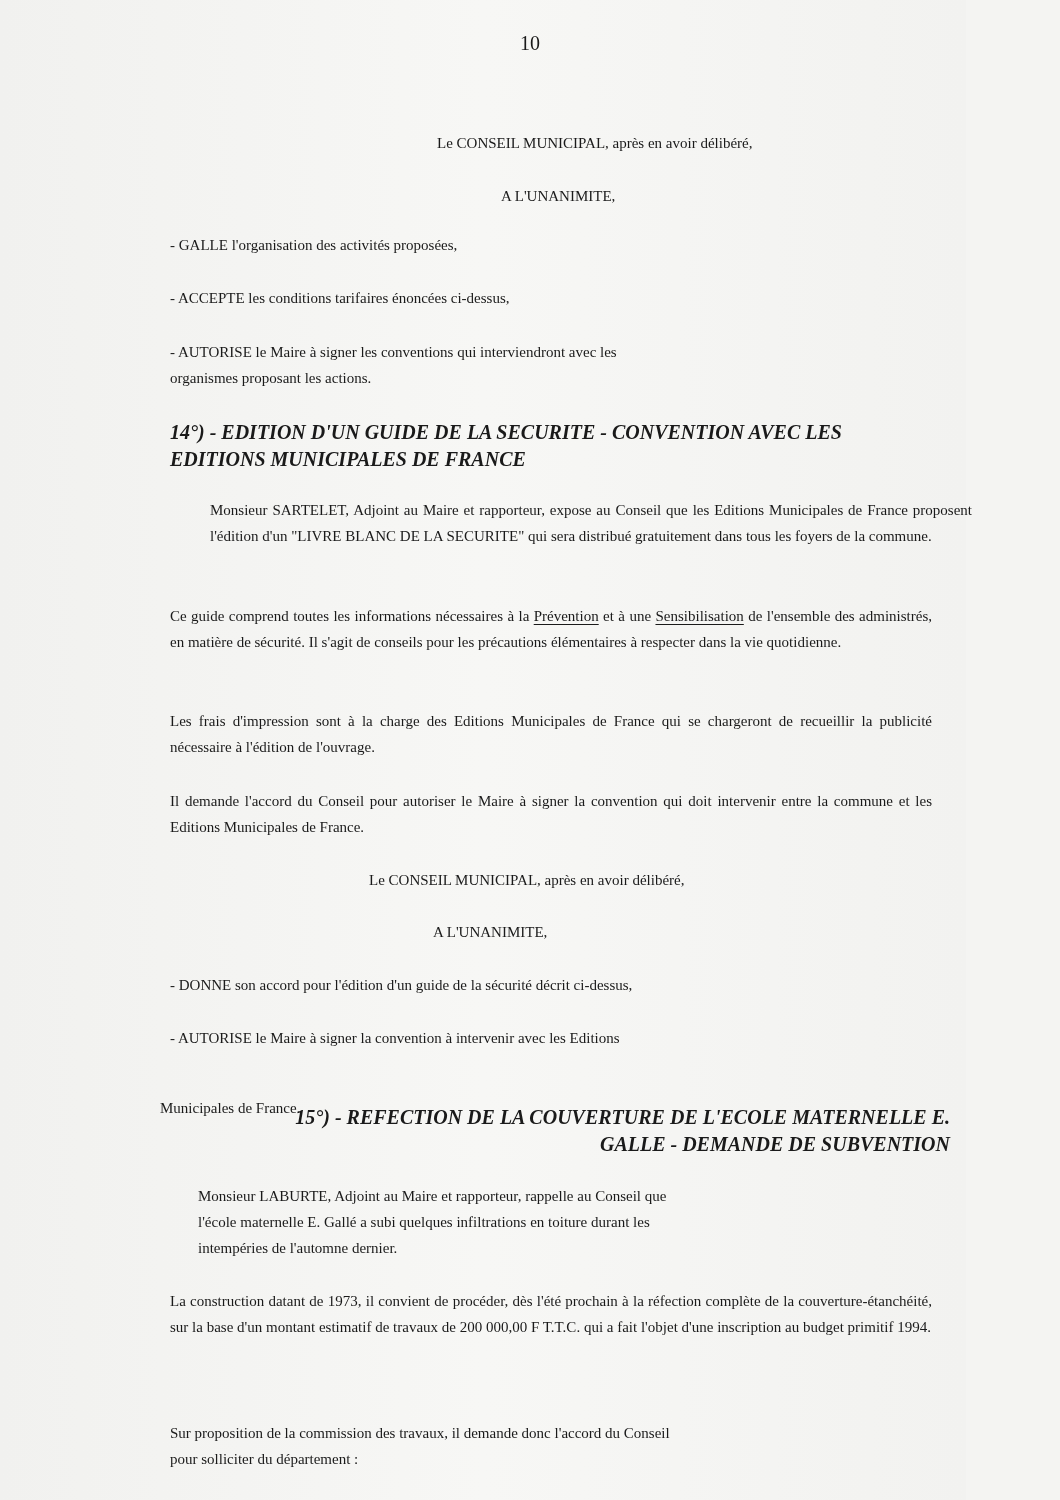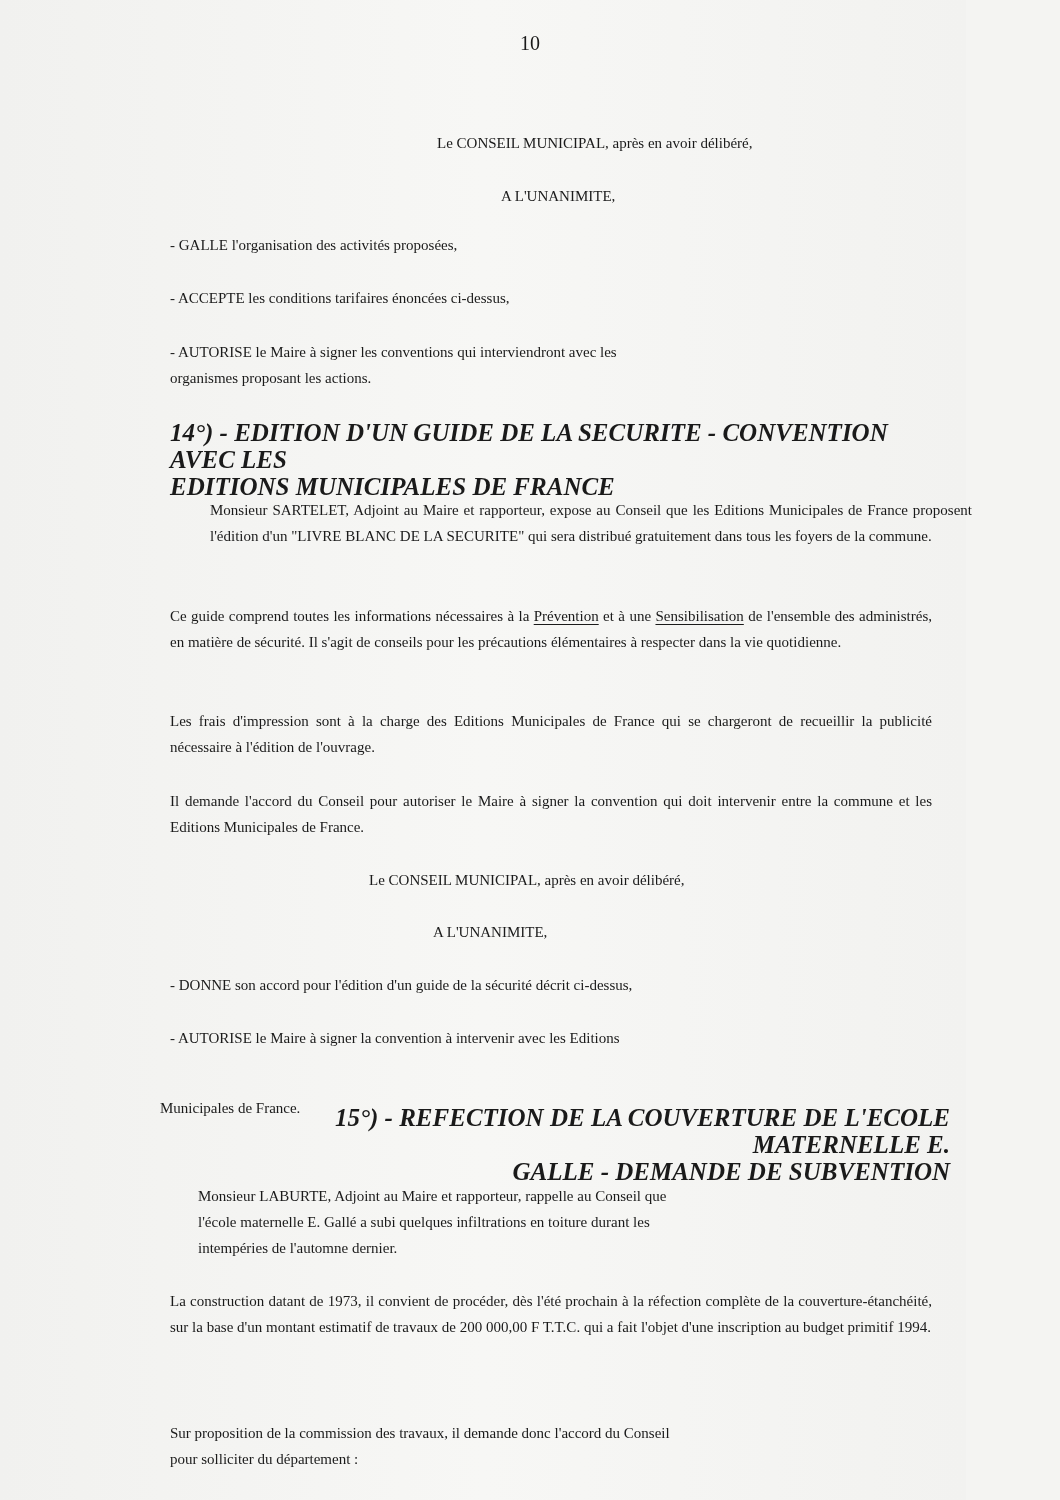--- a/index.html
+++ b/index.html
@@ -7,21 +7,21 @@
     width: 1060px; height: 1500px; overflow: hidden;
     background: #f4f4f2;
     font-family: "Liberation Serif", "DejaVu Serif", serif;
     color: #1a1a1a;
   }
   .page { position: relative; width: 926px; height: 1500px; background: linear-gradient(90deg,#f1f1ef 0%,#f7f7f5 50%,#f2f2f0 100%); padding-left: 40px; }
   .abs { position: absolute; margin: 0; }
   .pnum { left: 0; width: 1060px; top: 32px; text-align: center; font-size: 20px; }
   .txt { font-size: 15px; line-height: 26px; }
   .just { text-align: justify; text-align-last: left; }
-  .h { font-style: italic; font-weight: bold; font-size: 25px; line-height: 27px; }
+  .h { font-style: italic; font-weight: bold; font-size: 20px; line-height: 27px; }
   u { text-decoration: underline; text-underline-offset: 3px; }
 </style>
 </head>
 <body>
 
 <div class="page">
 
   <div class="abs pnum">10</div>
 
   <p class="abs txt" style="left:437px; top:130px;">Le CONSEIL MUNICIPAL, après en avoir délibéré,</p>

